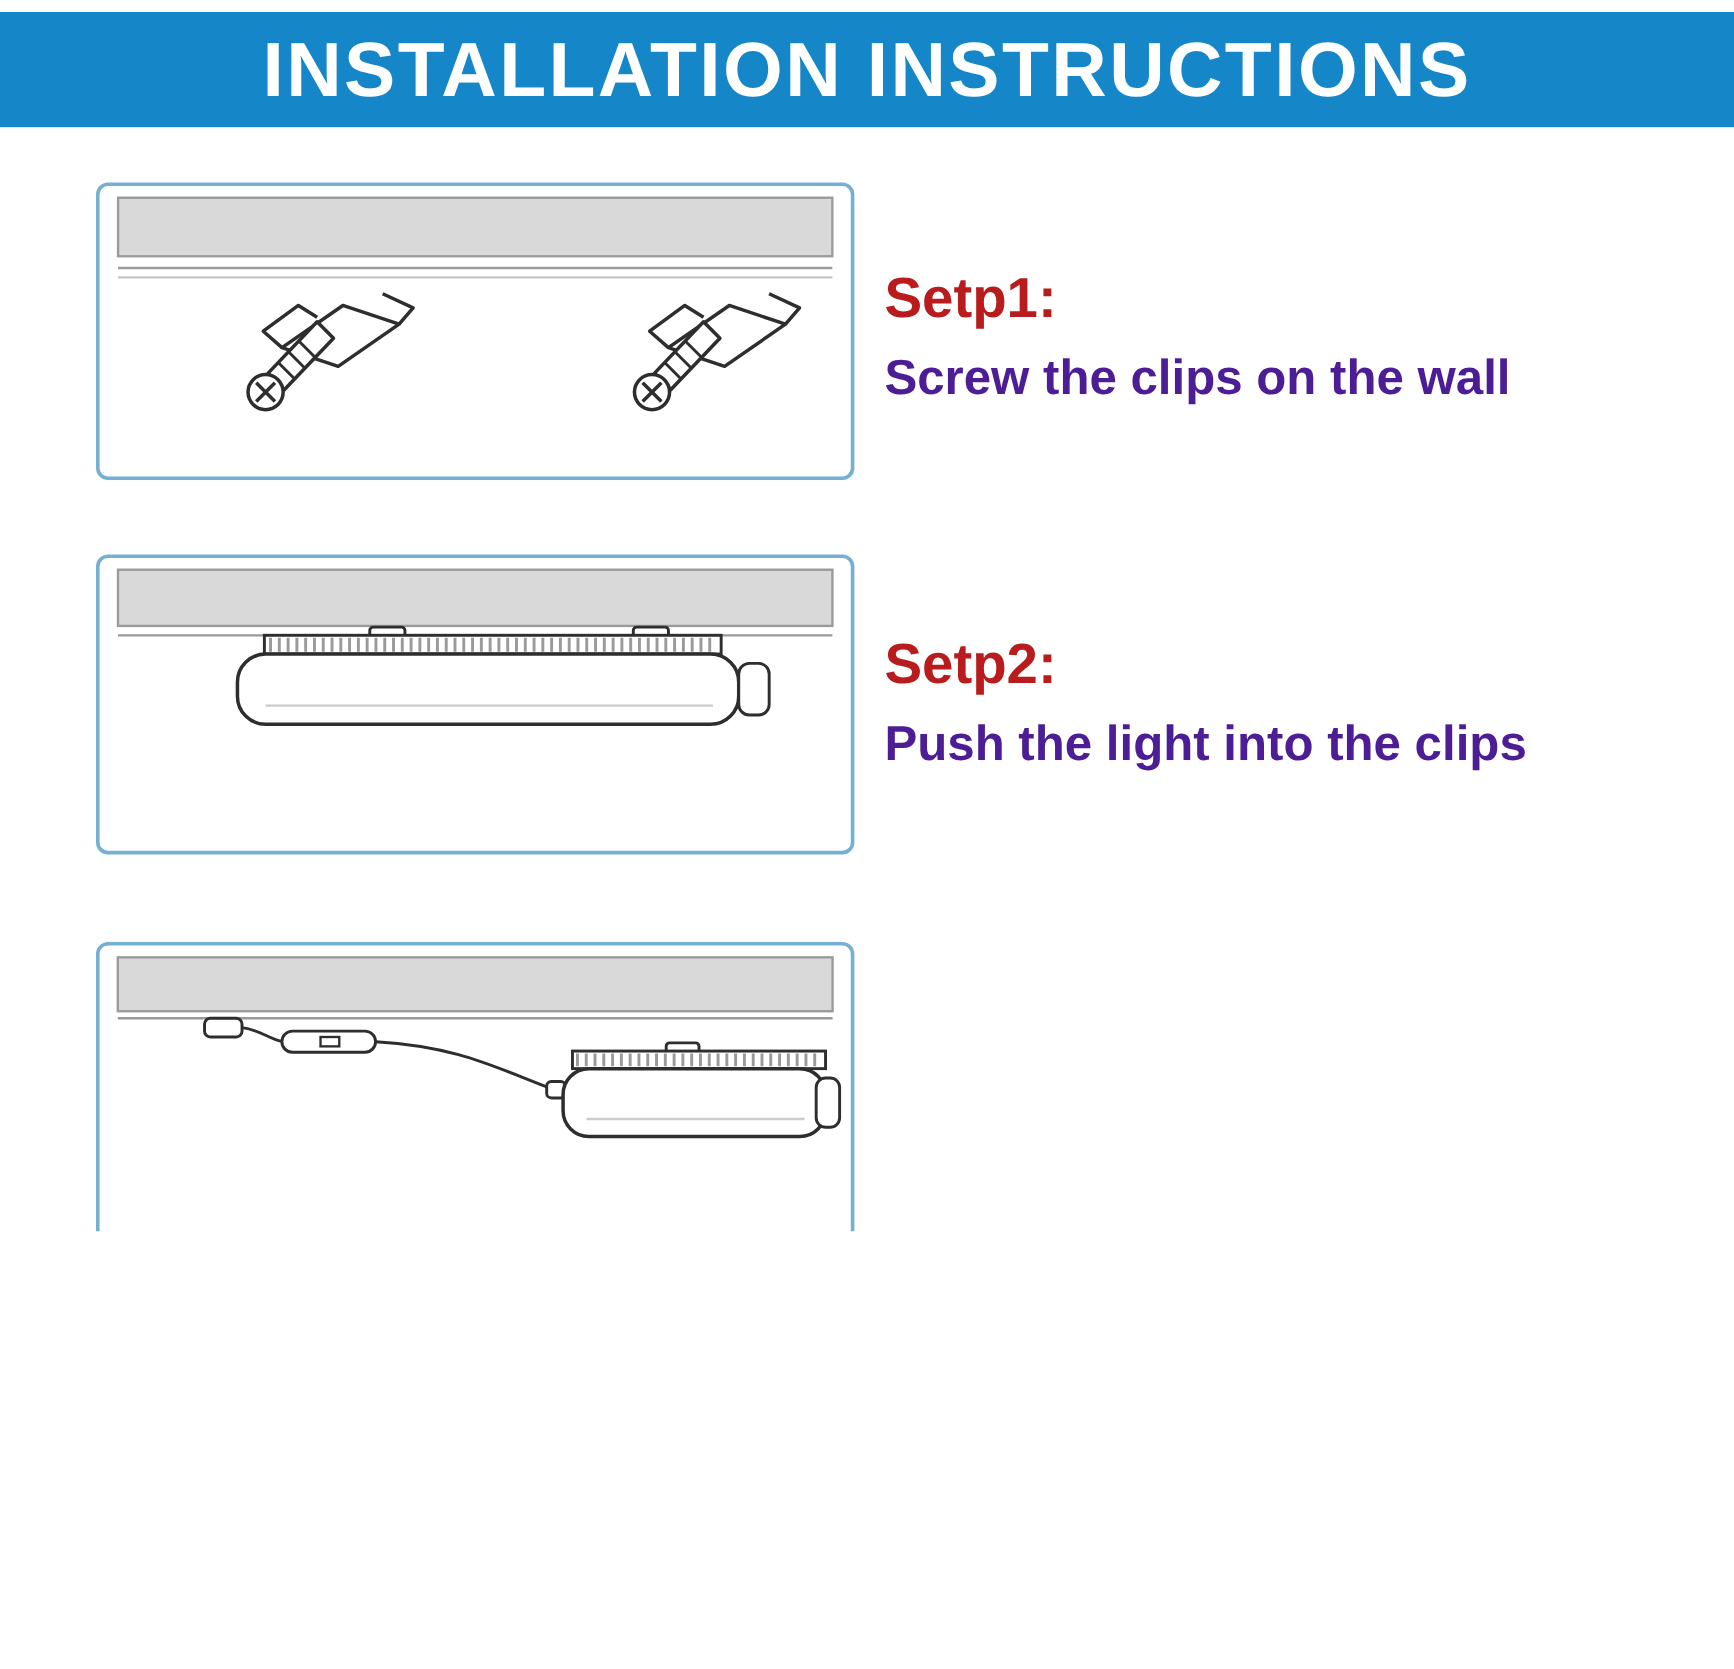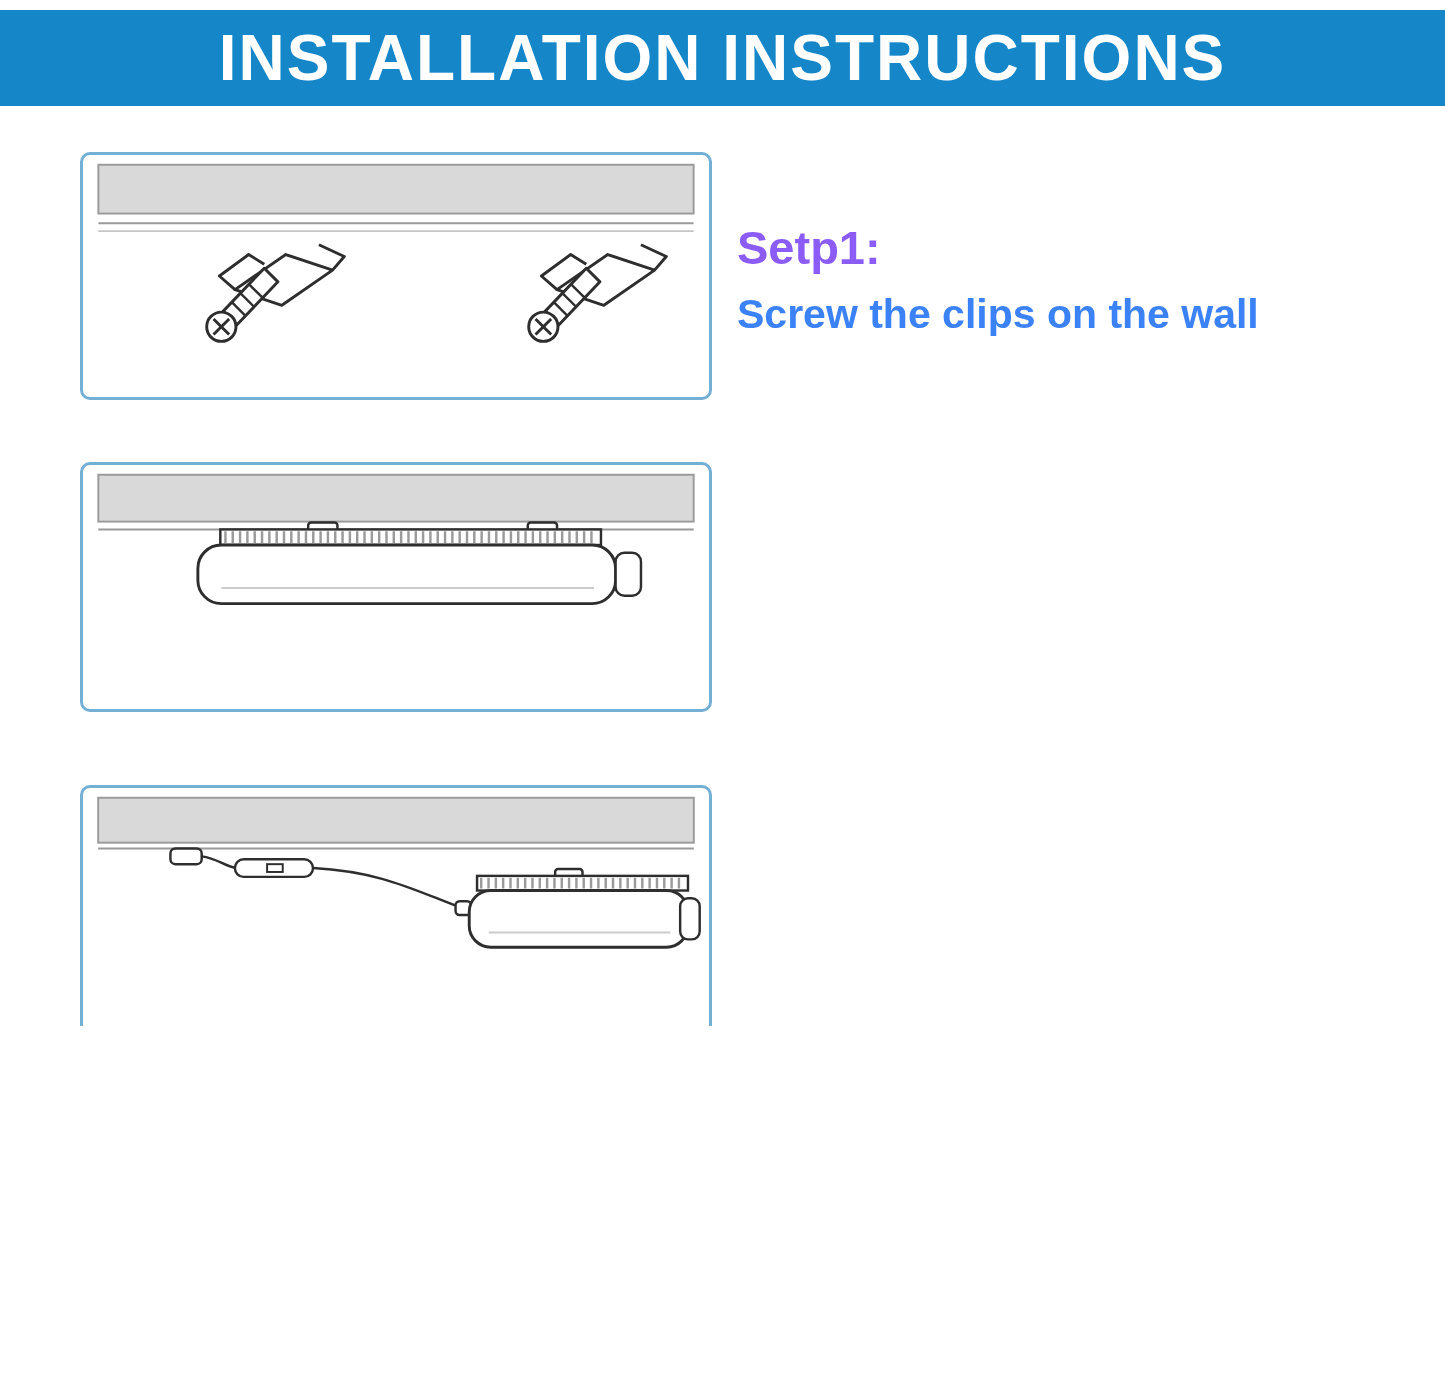--- a/index.html
+++ b/index.html
@@ -33,22 +33,22 @@
   #box1 { left: 80px;  top: 152px;  width: 632px;  height: 248px; }
   #box2 { left: 80px;  top: 462px;  width: 632px;  height: 250px; }
   #box3 { left: 80px;  top: 785px;  width: 632px;  height: 255px; }
   #box4 { left: 80px;  top: 1140px; width: 1287px; height: 243px; }
   .illus-box svg { width: 100%; height: 100%; display: block; }
 
   .step-text { position: absolute; left: 737px; }
   #text1 { top: 220px; }
   #text2 { top: 525px; }
   #text3 { top: 843px; }
-  .step-label { color: #8b5cf6; font-size: 47px; font-weight: bold; margin: 0 0 16px 0; }
-  .step-desc  { color: #3b82f6; font-size: 41px; font-weight: bold; white-space: nowrap; }
+  .step-label { color: #b91c1c; font-size: 47px; font-weight: bold; margin: 0 0 16px 0; }
+  .step-desc  { color: #4c1d95; font-size: 41px; font-weight: bold; white-space: nowrap; }
 </style>
 </head>
 <body>
 
 <div class="page">
 
   <div class="header">
     <h1>INSTALLATION INSTRUCTIONS</h1>
   </div>
 
@@ -98,20 +98,24 @@
         <rect x="450" y="59" width="30" height="12" rx="3" fill="#ffffff" stroke="#2e2e2e" stroke-width="2.5"></rect>
         <rect x="135" y="66" width="390" height="16" fill="#ffffff" stroke="#2e2e2e" stroke-width="2.5"></rect>
         <line x1="139" y1="74" x2="521" y2="74" stroke="#9a9a9a" stroke-width="12" stroke-dasharray="2.5 5"></line>
         <rect x="112" y="82" width="428" height="60" rx="24" fill="#ffffff" stroke="#2e2e2e" stroke-width="3"></rect>
         <rect x="540" y="90" width="26" height="44" rx="9" fill="#ffffff" stroke="#2e2e2e" stroke-width="2.5"></rect>
         <line x1="136" y1="126" x2="518" y2="126" stroke="#cccccc" stroke-width="2"></line>
       </g>
     </svg>
   </div>
 
+  <div class="step-text" id="text2">
+    <div class="step-label">Setp2:</div>
+    <div class="step-desc">Push the light into the clips</div>
+  </div>
 
   <div class="illus-box" id="box3">
     <svg viewBox="0 0 630 255" role="img" aria-hidden="true">
       <g>
         <rect x="10" y="10" width="610" height="46" fill="#d9d9d9" stroke="#9a9a9a" stroke-width="2"></rect>
         <line x1="10" y1="62" x2="620" y2="62" stroke="#9a9a9a" stroke-width="2"></line>
       </g>
       <g>
         <rect x="84" y="62" width="32" height="16" rx="5" fill="#ffffff" stroke="#2e2e2e" stroke-width="2.5"></rect>
         <path d="M116,70 C132,72 139,80 151,82" fill="none" stroke="#2e2e2e" stroke-width="2.5"></path>

